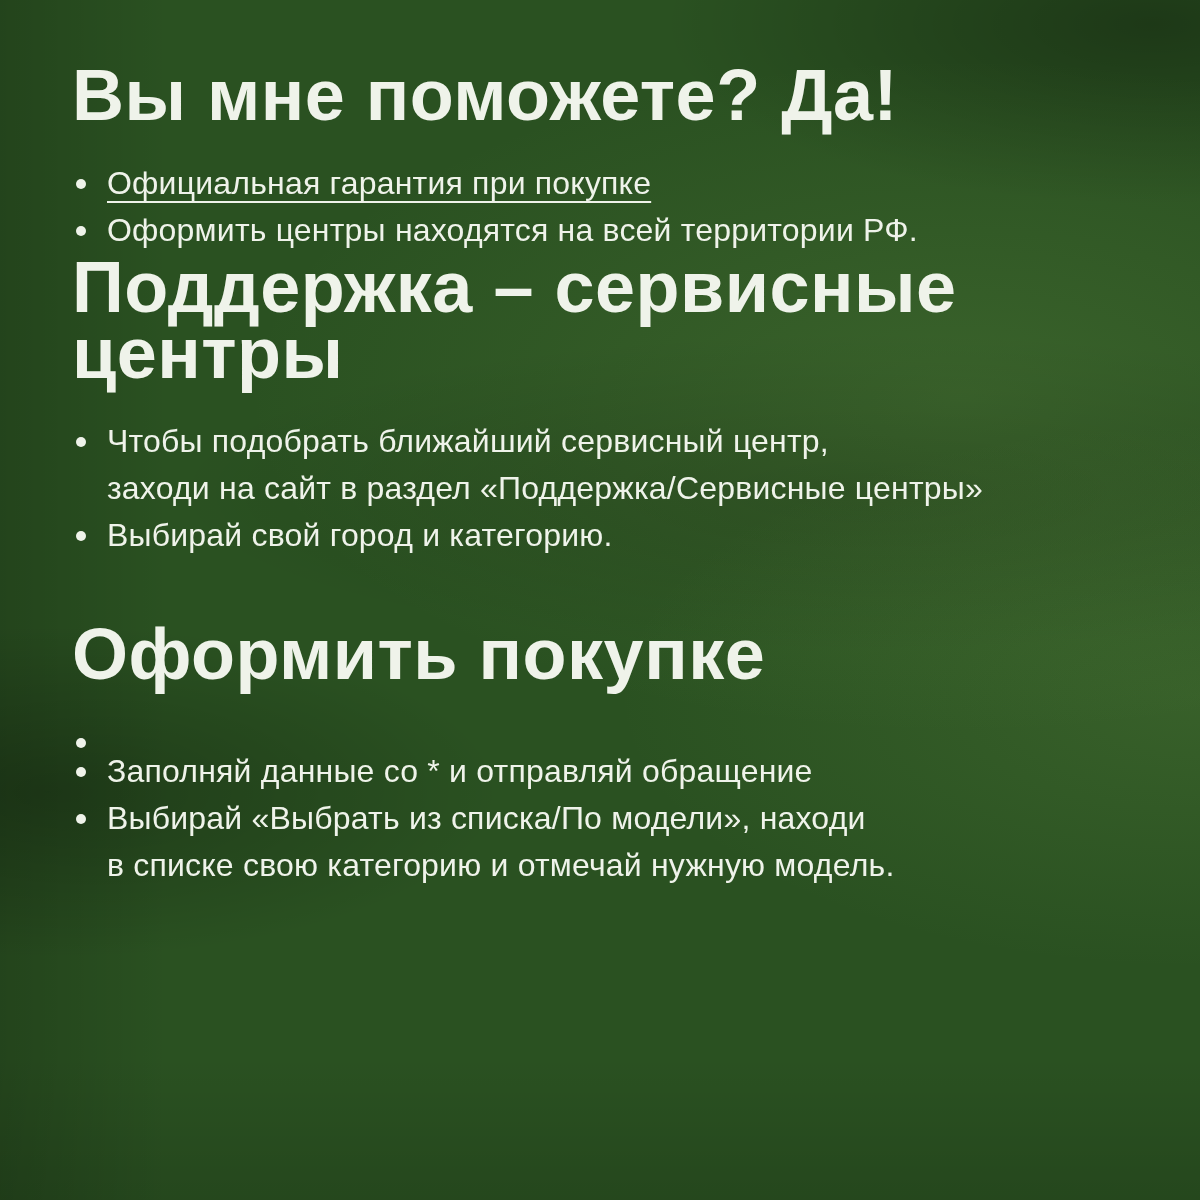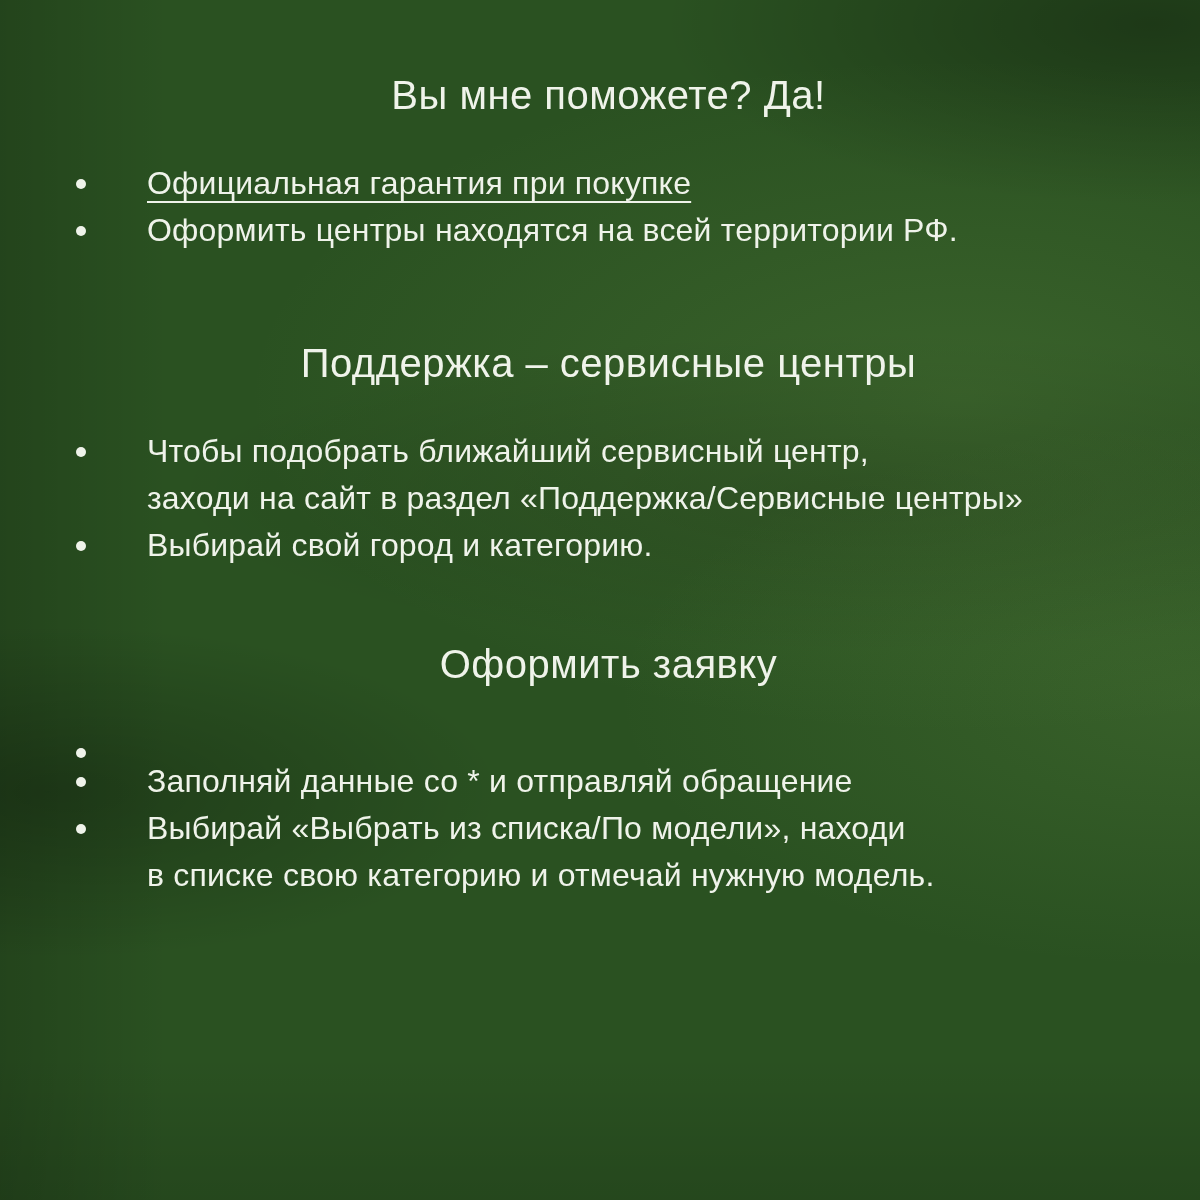--- a/index.html
+++ b/index.html
@@ -28,40 +28,38 @@
       
       radial-gradient(650px 240px at 4% 66%, rgba(0, 0, 0, 0.26), transparent 70%),
       
       linear-gradient(90deg, rgba(0, 0, 0, 0.16), transparent 14%),
       
       linear-gradient(0deg, rgba(0, 0, 0, 0.12), transparent 12%);
     padding: 62px 55px 0 72px;
   }
 
   .section-title {
-    font-size: 40px;
-    font-weight: 400;
+    font-size: 72px;
+    font-weight: 700;
     line-height: 66px;
     letter-spacing: 0.5px;
     margin-bottom: 32px;
-    text-align: center;
   }
 
   .bullets {
     list-style: none;
     font-size: 32px;
     font-weight: 300;
     line-height: 47px;
     letter-spacing: 0.2px;
   }
 
   .bullet-item {
     display: flex;
     align-items: flex-start;
-    gap: 40px;
   }
 
   .bullet-dot {
     flex: 0 0 auto;
     width: 10px;
     height: 10px;
     border-radius: 50%;
     background: #eff3ea;
     margin: 19px 0 0 4px;
   }
@@ -70,21 +68,21 @@
     margin-left: 21px;
     white-space: pre-line;
   }
 
   .bullet-text.underlined {
     text-decoration: underline;
     text-decoration-thickness: 2px;
     text-underline-offset: 7px;
   }
 
-  .section-support { margin-top: 76px; }
+  .section-support { }
   .section-request { margin-top: 62px; }
 </style>
 </head>
 <body>
 
 <div class="poster">
 
   <section class="section section-help">
     <h1 class="section-title">Вы мне поможете? Да!</h1>
     <ul class="bullets">
@@ -108,21 +106,21 @@
 заходи на сайт в раздел «Поддержка/Сервисные центры»</span>
       </li>
       <li class="bullet-item">
         <span class="bullet-dot"></span>
         <span class="bullet-text">Выбирай свой город и категорию.</span>
       </li>
     </ul>
   </section>
 
   <section class="section section-request">
-    <h1 class="section-title">Оформить заявку</h1>
+    <h1 class="section-title">Оформить покупке</h1>
     <ul class="bullets">
       <li class="bullet-item">
         <span class="bullet-dot"></span>
       </li>
       <li class="bullet-item">
         <span class="bullet-dot"></span>
         <span class="bullet-text">Заполняй данные со * и отправляй обращение</span>
       </li>
       <li class="bullet-item">
         <span class="bullet-dot"></span>

